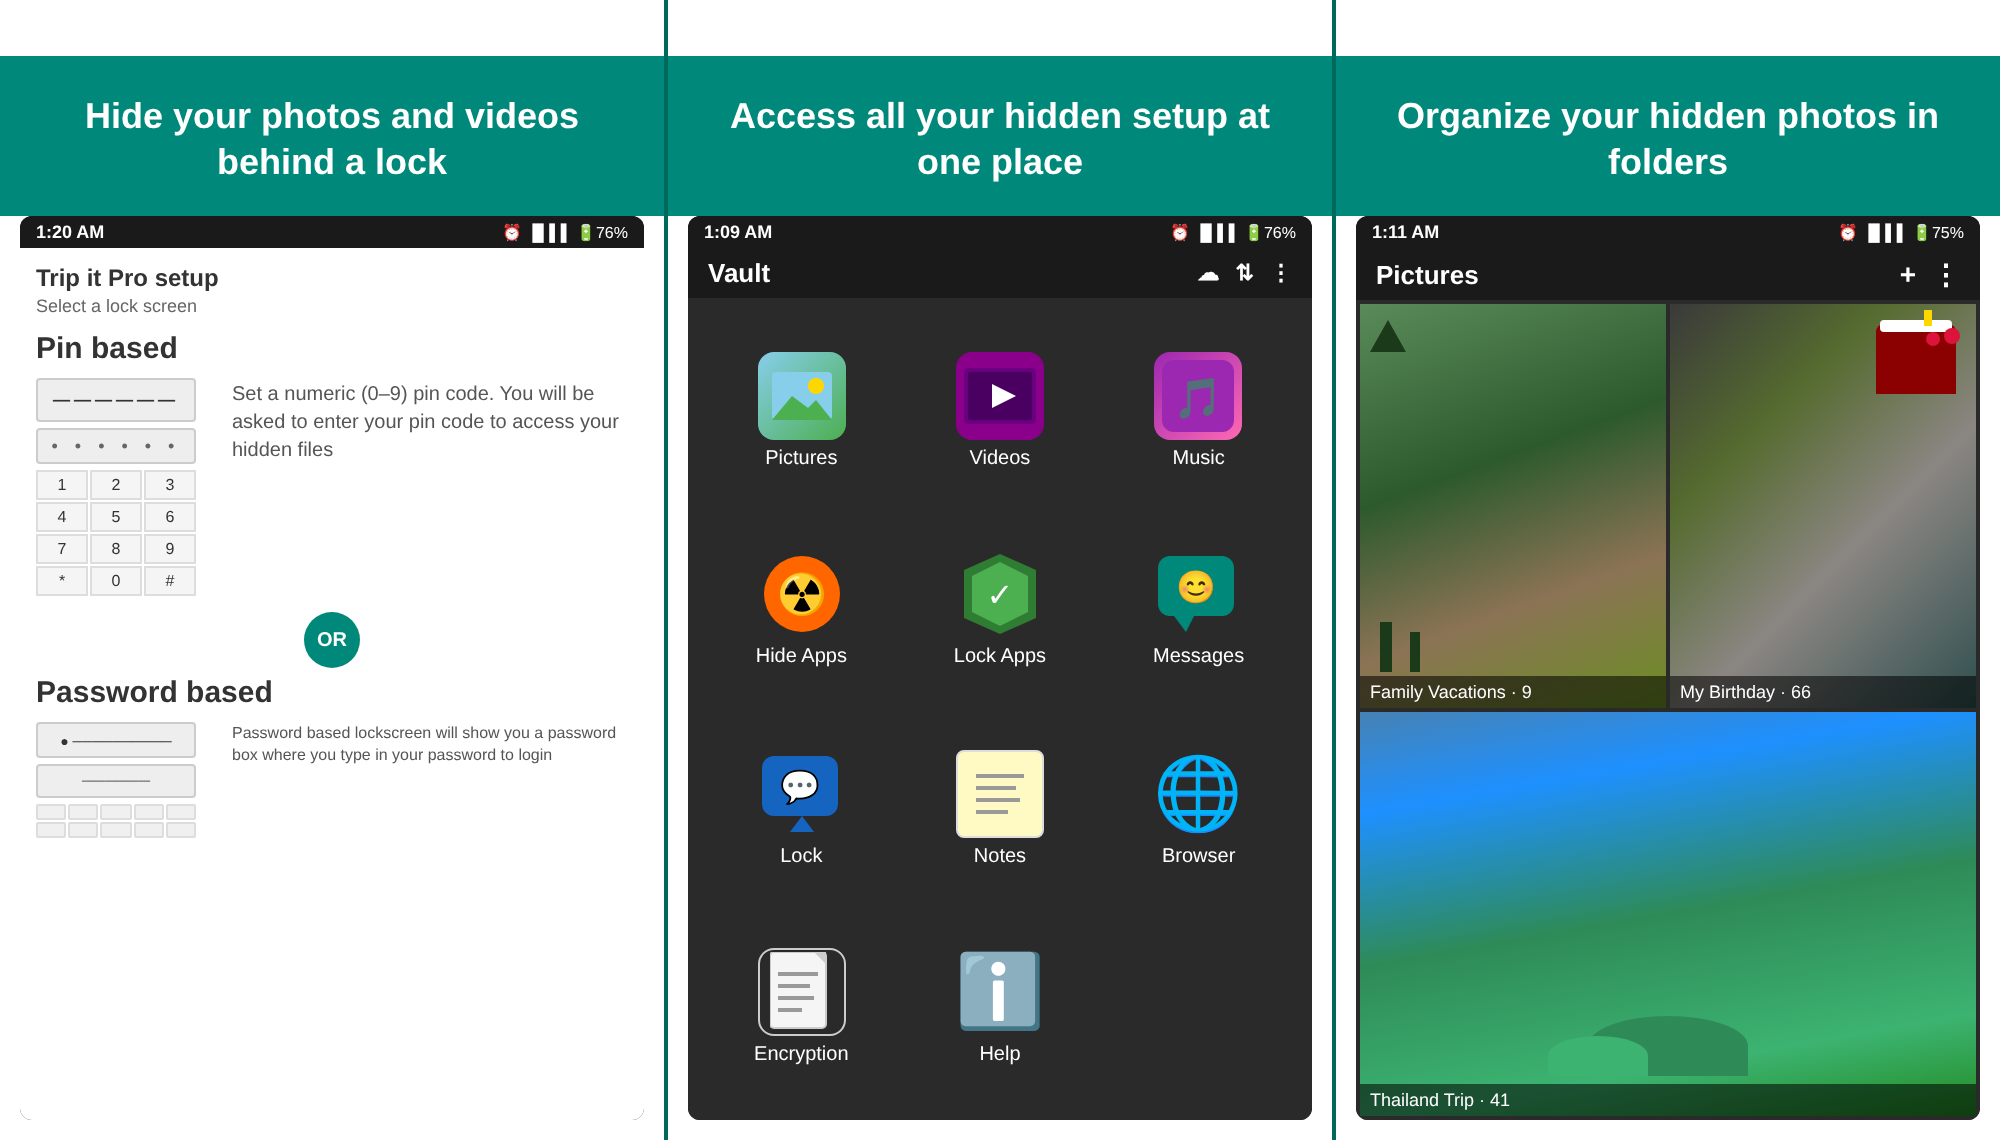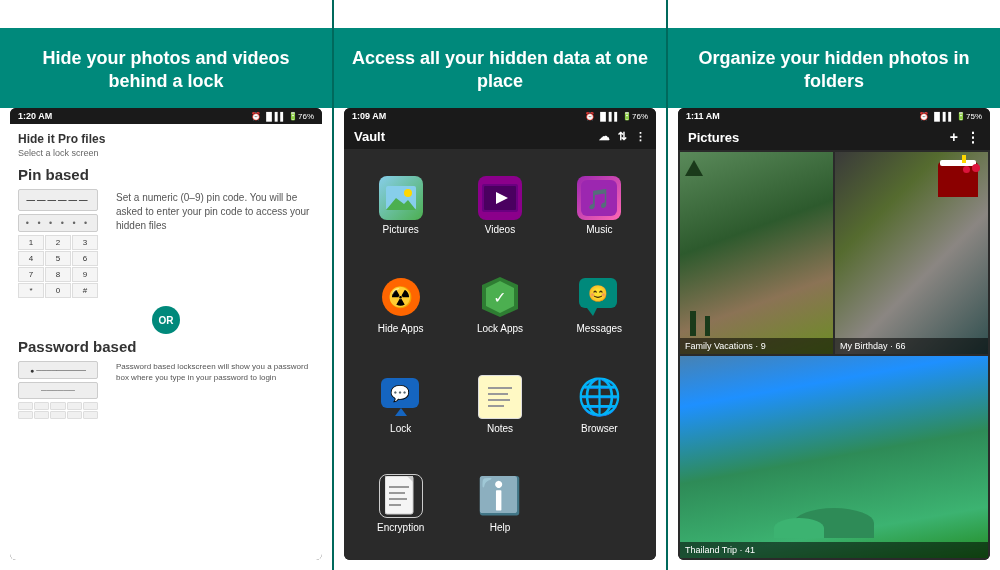--- a/index.html
+++ b/index.html
@@ -277,21 +277,21 @@
   <div class="phone-frame">
     <div class="status-bar">
       <span class="time">1:20 AM</span>
       <div class="status-icons">
         <span>⏰</span>
         <span>▐▌▌▌</span>
         <span>🔋76%</span>
       </div>
     </div>
     <div class="phone-content">
-      <div class="setup-title">Hide it Pro files</div>
+      <div class="setup-title">Trip it Pro setup</div>
       <div class="setup-subtitle">Select a lock screen</div>
       <div class="section-label">Pin based</div>
       <div class="pin-section">
         <div class="pin-left">
           <div class="pin-input-box">
             <span style="font-size:12px;letter-spacing:2px;color:#333">──────</span>
           </div>
           <div class="pin-input-box">
             <span style="letter-spacing:3px">• • • • • •</span>
           </div>
@@ -343,21 +343,21 @@
       </div>
     </div>
   </div>
 </div>
 
 <div class="panel-divider"></div>
 
 <div class="panel panel2">
   <div class="panel-header">
     <span>Access all your hidden
-data at one place</span>
+setup at one place</span>
   </div>
   <div class="phone-frame">
     <div class="status-bar">
       <span class="time">1:09 AM</span>
       <div class="status-icons">
         <span>⏰</span>
         <span>▐▌▌▌</span>
         <span>🔋76%</span>
       </div>
     </div>

